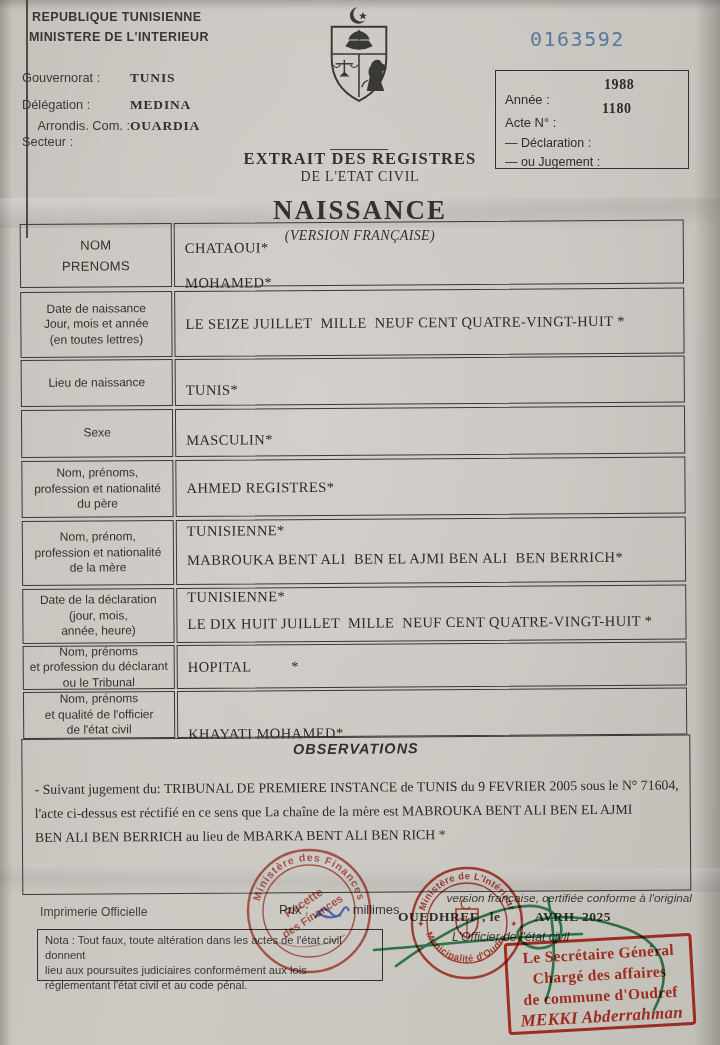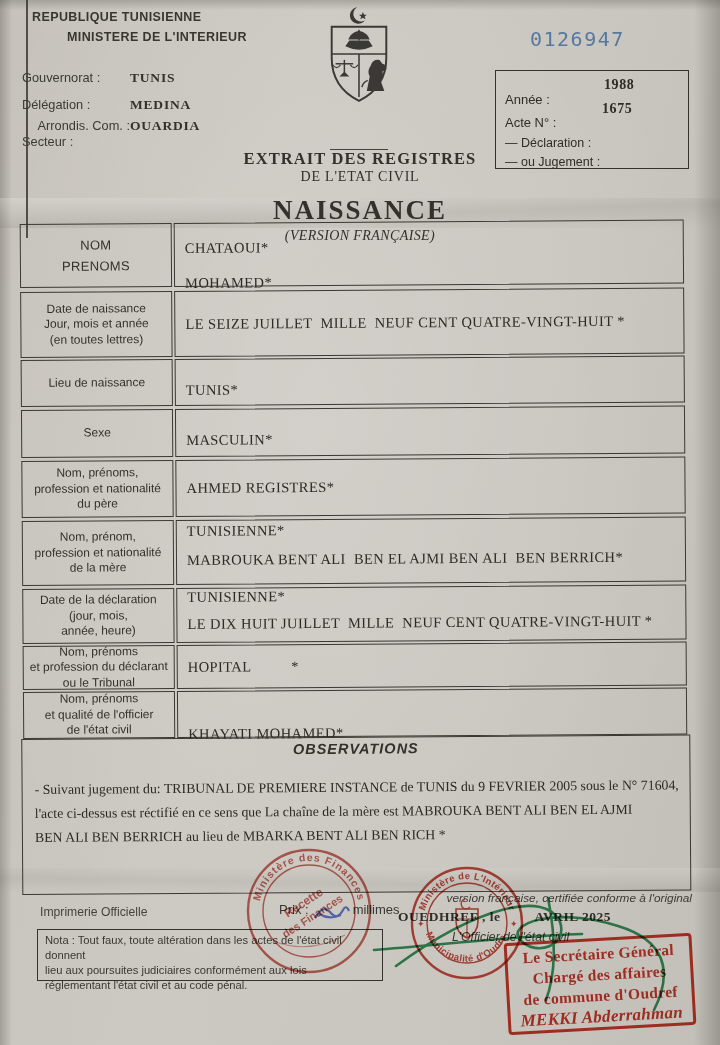--- a/index.html
+++ b/index.html
@@ -57,21 +57,21 @@
 <div id="page">
 
   <div class="abs edge-left"></div>
   <div class="abs edge-right"></div>
   <div class="abs edge-top"></div>
   <div class="abs crease1"></div>
   <div class="abs crease2"></div>
   <div class="abs fold-line"></div>
 
   <div class="abs mast" style="left:32px;top:10px;font-weight:600;">REPUBLIQUE TUNISIENNE</div>
-  <div class="abs mast" style="left:29px;top:30px;padding-left:38px;">MINISTERE DE L'INTERIEUR</div>
+  <div class="abs mast" style="left:29px;top:30px;">MINISTERE DE L'INTERIEUR</div>
 
   <div class="abs admin-line" style="left:22px;top:70px;">
     <span class="admin-label">Gouvernorat :</span>
     <span class="admin-value">TUNIS</span>
   </div>
   <div class="abs admin-line" style="left:22px;top:97px;">
     <span class="admin-label">Délégation :</span>
     <span class="admin-value">MEDINA</span>
   </div>
   <div class="abs admin-line" style="left:22px;top:118px;text-align:right;">
@@ -102,27 +102,27 @@
       <path d="M49,77 q-5,2 -6,7" stroke-width="1.4"></path>
     </g>
   </svg>
 
   <div class="abs title-c" style="top:109px;font-weight:700;font-size:16.5px;letter-spacing:1.1px;">EXTRAIT DES REGISTRES</div>
   <div class="abs title-c" style="top:129px;font-size:14px;letter-spacing:.8px;">DE L'ETAT CIVIL</div>
   <div class="abs" style="left:330px;top:149px;width:58px;border-top:1.6px solid #45433d;"></div>
   <div class="abs title-c" style="top:155px;font-weight:800;font-size:27px;letter-spacing:2px;">NAISSANCE</div>
   <div class="abs title-c" style="top:188px;font-style:italic;font-size:14px;letter-spacing:.4px;">(VERSION FRANÇAISE)</div>
 
-  <div class="abs serial" style="left:530px;top:27px;">0126947</div>
+  <div class="abs serial" style="left:530px;top:27px;">0163592</div>
 
   <div class="abs acte-box">
     <span style="left:9px;top:21px;font-size:13px;">Année :</span>
     <span style="left:108px;top:6px;font-family:'Liberation Serif',serif;font-weight:600;font-size:14px;letter-spacing:.6px;">1988</span>
     <span style="left:9px;top:44px;font-size:13px;">Acte N° :</span>
-    <span style="left:106px;top:30px;font-family:'Liberation Serif',serif;font-weight:600;font-size:14px;letter-spacing:.6px;">1675</span>
+    <span style="left:106px;top:30px;font-family:'Liberation Serif',serif;font-weight:600;font-size:14px;letter-spacing:.6px;">1180</span>
     <span style="left:9px;top:65px;font-size:12.5px;">— Déclaration :</span>
     <span style="left:9px;top:84px;font-size:12.5px;">— ou Jugement :</span>
   </div>
 
   <div class="abs" style="left:0;top:0;width:720px;height:1045px;transform:rotate(-0.4deg);transform-origin:30px 560px;">
 
     <div class="abs lbl-box lbl-lg" style="top:224px;height:62px;">NOM
 PRENOMS</div>
     <div class="abs val-box" style="top:224px;height:62px;">
       <span class="val" style="top:16px;">CHATAOUI*</span>

